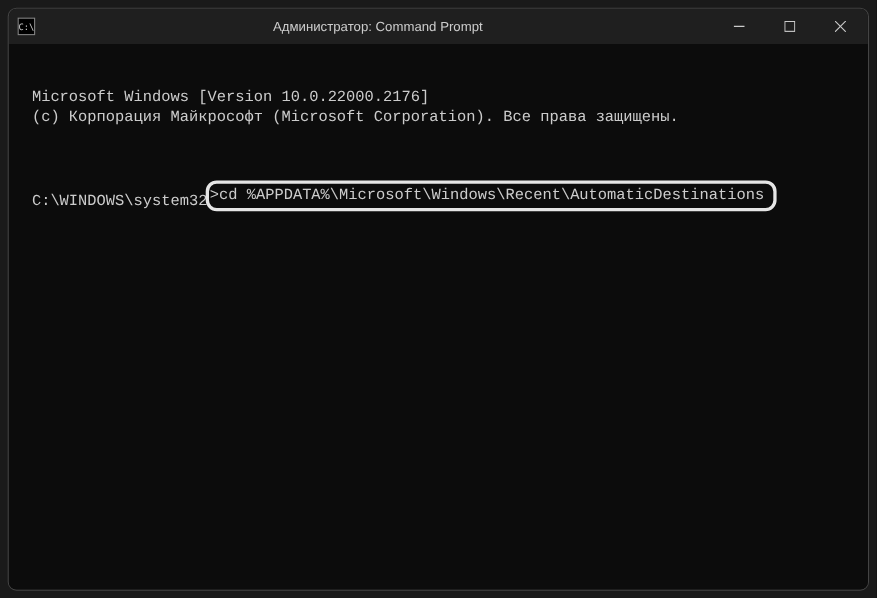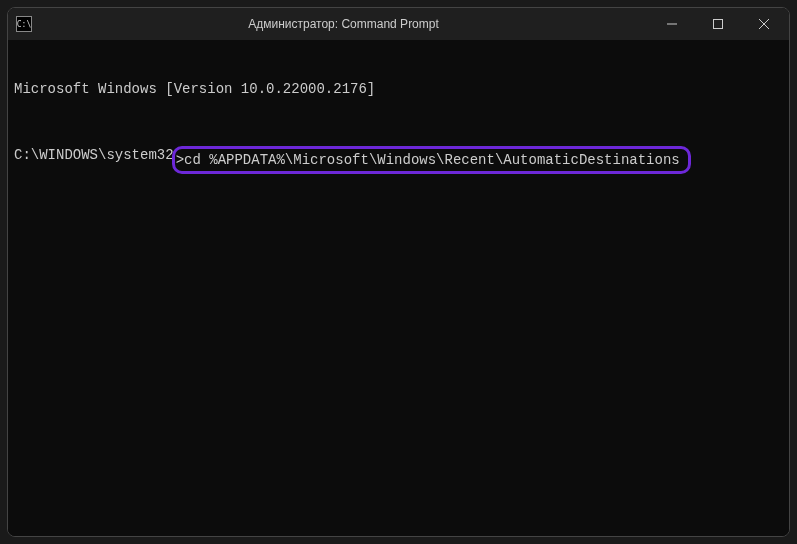--- a/index.html
+++ b/index.html
@@ -65,39 +65,39 @@
       justify-content: center;
       color: #ccc;
     }
     .titlebar-btn svg {
       width: 10px;
       height: 10px;
     }
     .terminal {
       flex: 1;
       background: #0c0c0c;
-      padding: 4px 6px;
+      padding: 4px 21px;
       color: #cccccc;
       font-family: Consolas, 'Courier New', monospace;
       font-size: 14px;
       line-height: 18px;
       white-space: pre;
       overflow: hidden;
     }
     .line {
       display: block;
     }
     .prompt-line {
       display: flex;
-      align-items: flex-start;
+      align-items: flex-end;
       margin-top: 12px;
     }
     .highlight-box {
       display: inline-block;
-      border: 3px solid #6d28d9;
+      border: 3px solid #e5e5e5;
       border-radius: 10px;
       padding: 2px 8px 2px 1px;
       margin-left: -2px;
     }
     .cursor {
       display: inline-block;
       width: 8px;
       height: 15px;
       vertical-align: text-bottom;
     }
@@ -124,16 +124,16 @@
       </div>
       <div class="titlebar-btn close">
         <svg viewBox="0 0 10 10">
             <line x1="0" y1="0" x2="10" y2="10" stroke="#ccc" stroke-width="1"></line>
             <line x1="10" y1="0" x2="0" y2="10" stroke="#ccc" stroke-width="1"></line>
           </svg>
       </div>
     </div>
   </div>
   <div class="terminal">
-    <span class="line">Microsoft Windows [Version 10.0.22000.2176]</span>
+    <span class="line">Microsoft Windows [Version 10.0.22000.2176]</span><span class="line">(c) Корпорация Майкрософт (Microsoft Corporation). Все права защищены.</span>
     <div class="prompt-line"><span>C:\WINDOWS\system32</span><span class="highlight-box"><span>&gt;</span><span>cd %APPDATA%\Microsoft\Windows\Recent\AutomaticDestinations</span></span><span class="cursor"></span></div>
   </div>
 </div>
 
 </body></html>

